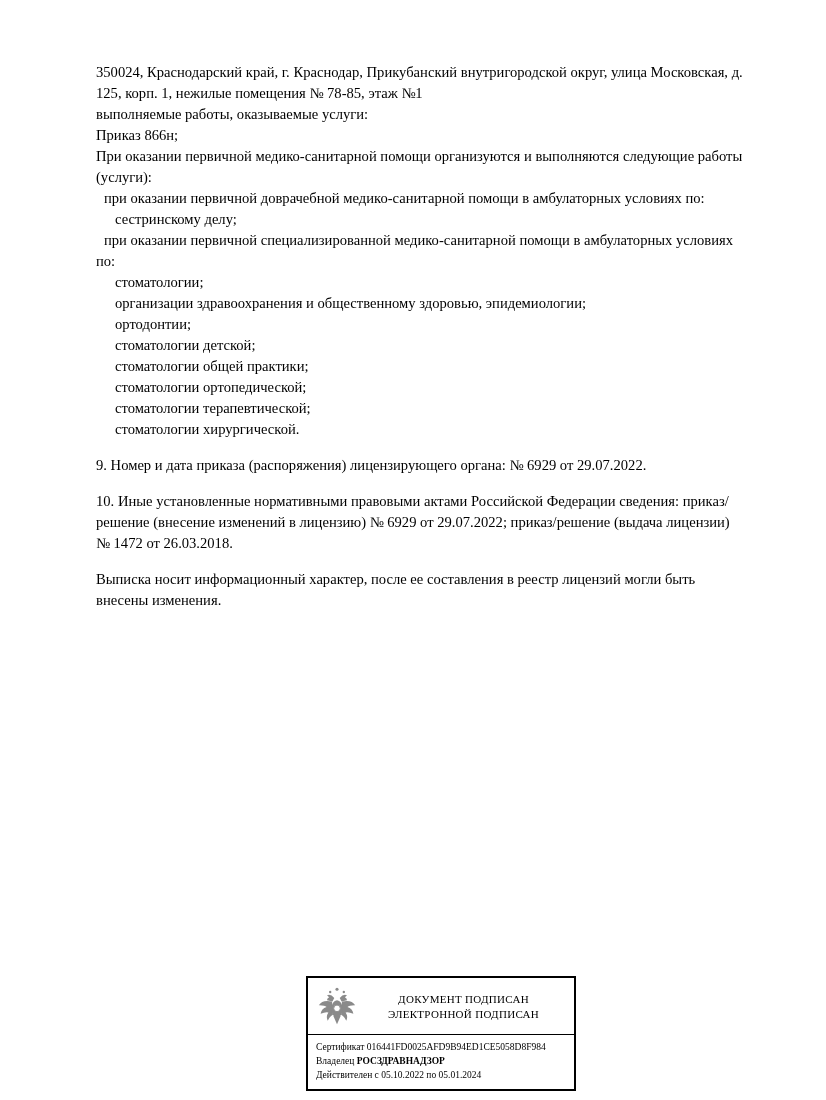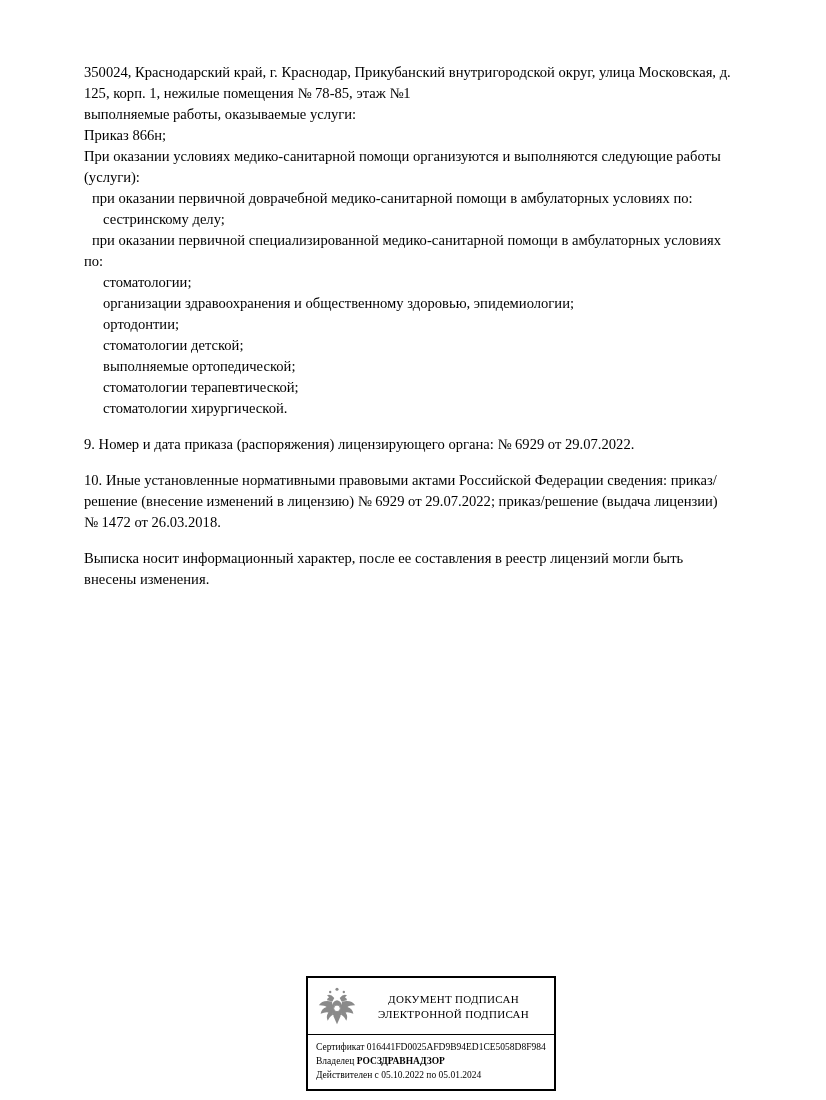--- a/index.html
+++ b/index.html
@@ -10,36 +10,36 @@
   body {
     width: 826px;
     height: 1100px;
     position: relative;
     font-family: "Liberation Serif", "DejaVu Serif", serif;
     color: #000000;
     overflow: hidden;
   }
   .content {
     position: absolute;
-    left: 84px;
+    left: 96px;
     top: 62px;
     width: 648px;
     font-size: 14.6px;
     line-height: 21px;
   }
   .para { margin: 0; }
   .ti1 { text-indent: 8px; }
   .ti2 { text-indent: 19px; }
   .gap { margin-top: 15px; }
 
   .sig-box {
     position: absolute;
     left: 306px;
     top: 976px;
-    width: 250px;
+    width: 270px;
     box-sizing: border-box;
     border: 2px solid #000000;
     background: #ffffff;
   }
   .sig-top {
     display: flex;
     align-items: center;
     padding: 7px 10px 5px 9px;
     min-height: 48px;
     box-sizing: border-box;
@@ -71,29 +71,30 @@
   }
   .b { font-weight: bold; }
 </style>
 </head>
 <body>
 
 <div class="content">
   <p class="para">350024, Краснодарский край, г. Краснодар, Прикубанский внутригородской округ, улица Московская, д. 125, корп. 1, нежилые помещения № 78-85, этаж №1</p>
   <p class="para">выполняемые работы, оказываемые услуги:</p>
   <p class="para">Приказ 866н;</p>
-  <p class="para">При оказании условиях медико-санитарной помощи организуются и выполняются следующие работы (услуги):</p>
+  <p class="para">При оказании первичной медико-санитарной помощи организуются и выполняются следующие работы (услуги):</p>
   <p class="para ti1">при оказании первичной доврачебной медико-санитарной помощи в амбулаторных условиях по:</p>
   <p class="para ti2">сестринскому делу;</p>
   <p class="para ti1">при оказании первичной специализированной медико-санитарной помощи в амбулаторных условиях по:</p>
   <p class="para ti2">стоматологии;</p>
   <p class="para ti2">организации здравоохранения и общественному здоровью, эпидемиологии;</p>
   <p class="para ti2">ортодонтии;</p>
   <p class="para ti2">стоматологии детской;</p>
-  <p class="para ti2">выполняемые ортопедической;</p>
+  <p class="para ti2">стоматологии общей практики;</p>
+  <p class="para ti2">стоматологии ортопедической;</p>
   <p class="para ti2">стоматологии терапевтической;</p>
   <p class="para ti2">стоматологии хирургической.</p>
   <p class="para gap">9. Номер и дата приказа (распоряжения) лицензирующего органа: № 6929 от 29.07.2022.</p>
   <p class="para gap">10. Иные установленные нормативными правовыми актами Российской Федерации сведения: приказ/решение (внесение изменений в лицензию) № 6929 от 29.07.2022; приказ/решение (выдача лицензии) № 1472 от 26.03.2018.</p>
   <p class="para gap">Выписка носит информационный характер, после ее составления в реестр лицензий могли быть внесены изменения.</p>
 </div>
 
 <div class="sig-box">
   <div class="sig-top">
     <span class="sig-emblem">

